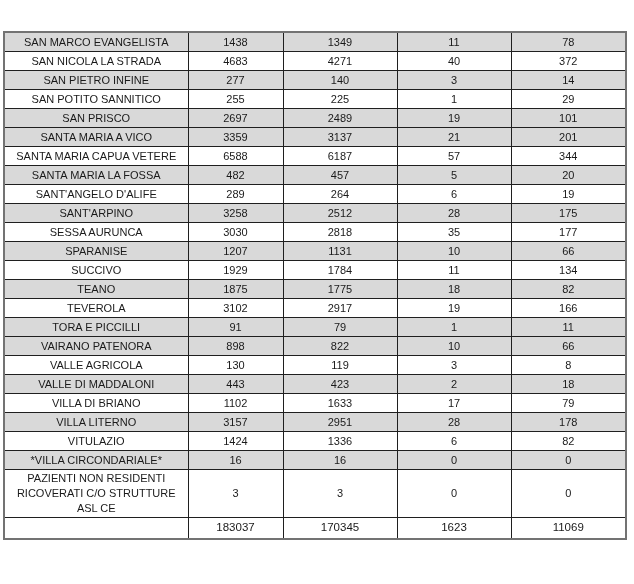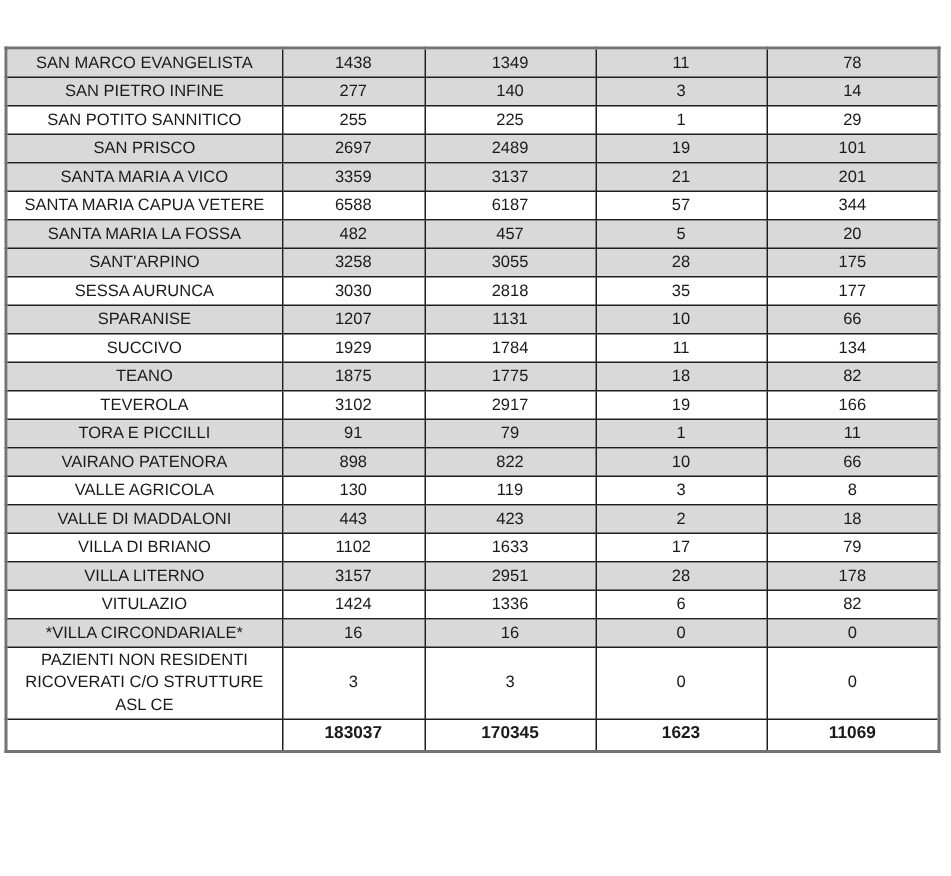--- a/index.html
+++ b/index.html
@@ -34,21 +34,21 @@
     line-height: 1.35;
     color: #1a1a1a;
     padding: 1px 2px;
     height: 16px;
     overflow: hidden;
   }
   tr.shaded td {
     background: var(--shade, #d9d9d9);
   }
   tr.totals-row td {
-    font-weight: bold;
+    font-weight: normal;
     height: 18px;
     font-size: 11.5px;
     margin-left: 13px;
   }
   td.name-cell {
     padding: 1px 4px;
   }
 </style>
 </head>
 <body style="background: rgb(255, 255, 255);">
@@ -63,20 +63,27 @@
       <col style="width:115px">
     </colgroup>
     <tbody id="rows-body">
         <tr class="shaded">
     <td class="name-cell">SAN MARCO EVANGELISTA</td>
     <td>1438</td>
     <td>1349</td>
     <td>11</td>
     <td>78</td>
   </tr>
+        <tr>
+    <td class="name-cell">SAN NICOLA LA STRADA</td>
+    <td>4683</td>
+    <td>4271</td>
+    <td>40</td>
+    <td>372</td>
+  </tr>
         <tr class="shaded">
     <td class="name-cell">SAN PIETRO INFINE</td>
     <td>277</td>
     <td>140</td>
     <td>3</td>
     <td>14</td>
   </tr>
         <tr>
     <td class="name-cell">SAN POTITO SANNITICO</td>
     <td>255</td>
@@ -105,24 +112,31 @@
     <td>57</td>
     <td>344</td>
   </tr>
         <tr class="shaded">
     <td class="name-cell">SANTA MARIA LA FOSSA</td>
     <td>482</td>
     <td>457</td>
     <td>5</td>
     <td>20</td>
   </tr>
+        <tr>
+    <td class="name-cell">SANT'ANGELO D'ALIFE</td>
+    <td>289</td>
+    <td>264</td>
+    <td>6</td>
+    <td>19</td>
+  </tr>
         <tr class="shaded">
     <td class="name-cell">SANT'ARPINO</td>
     <td>3258</td>
-    <td>3055</td>
+    <td>2512</td>
     <td>28</td>
     <td>175</td>
   </tr>
         <tr>
     <td class="name-cell">SESSA AURUNCA</td>
     <td>3030</td>
     <td>2818</td>
     <td>35</td>
     <td>177</td>
   </tr>

